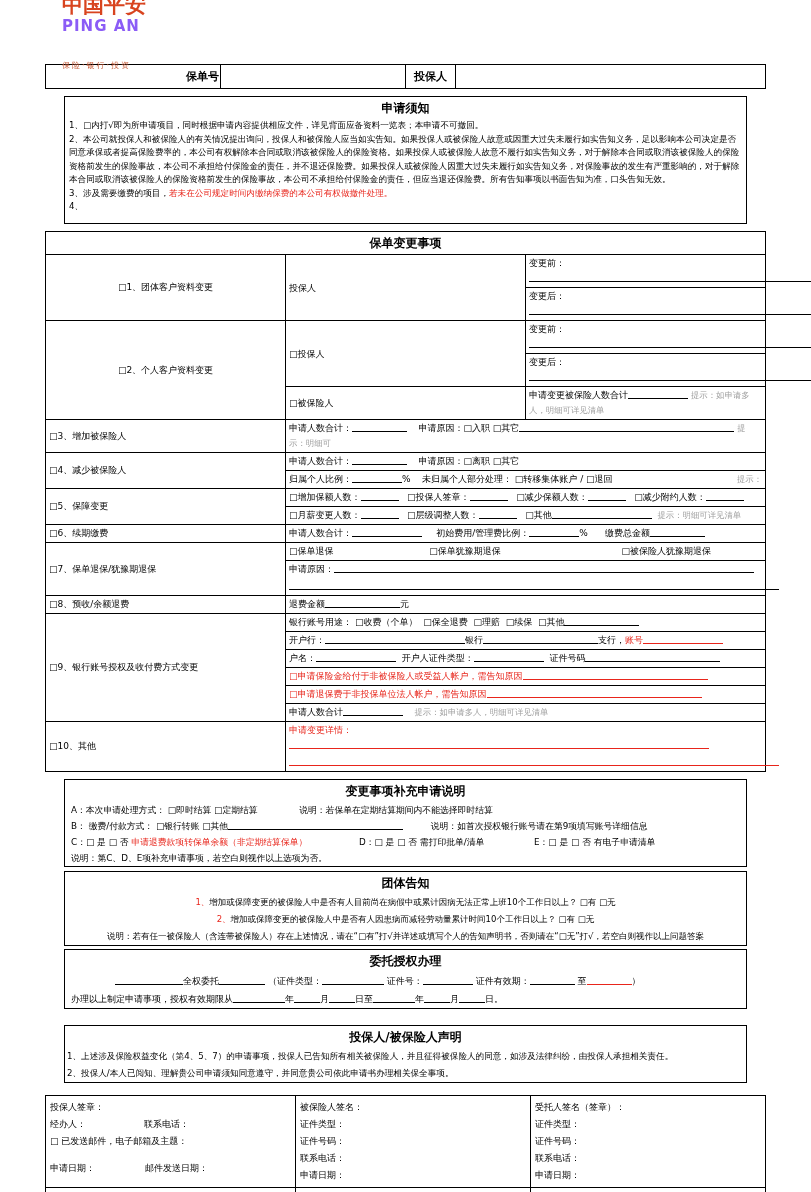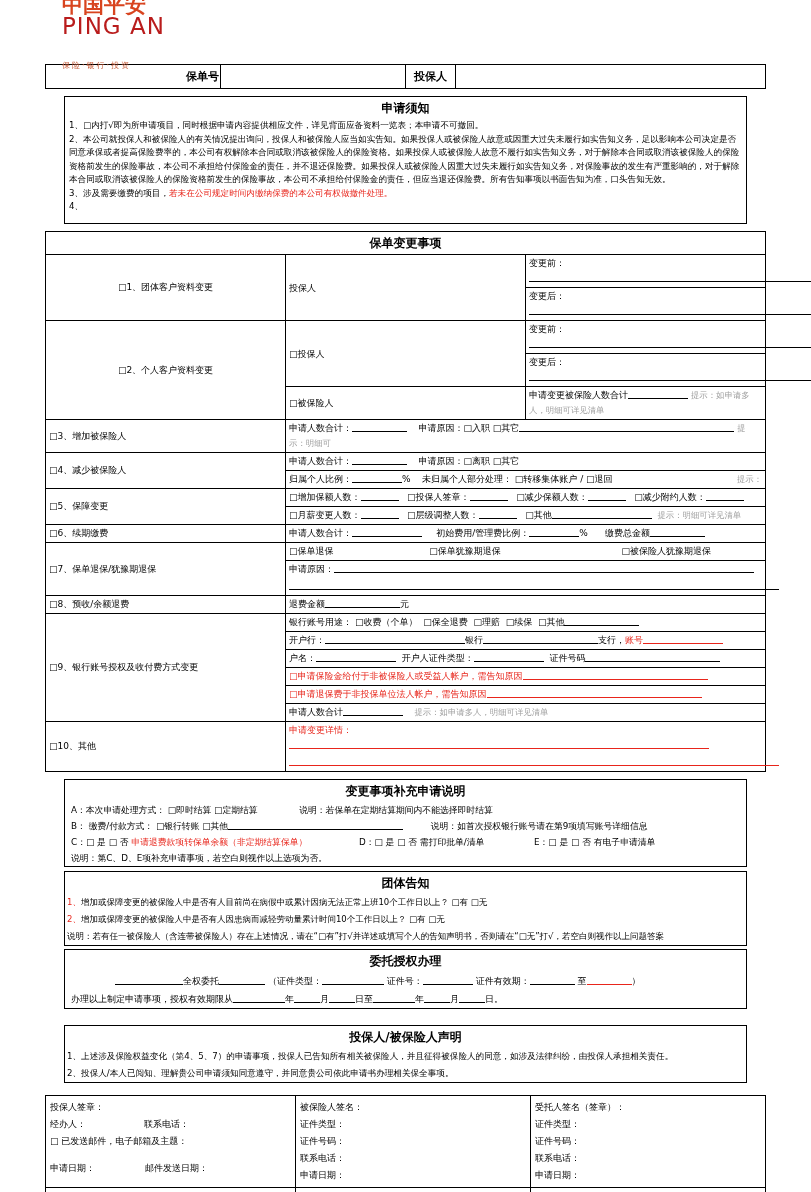--- a/index.html
+++ b/index.html
@@ -17,21 +17,21 @@
 
   
   .header { display:flex; align-items:center; padding: 8px 0 4px 62px; height:62px; }
   .logo { width:140px; }
   .logo-cn {
     font-family:"DejaVu Sans","Liberation Sans",sans-serif;
     font-size:21px; font-weight:bold; color:#D8441F; letter-spacing:0px;
     line-height:22px;
   }
   .logo-en {
-    font-size:23px; font-weight:normal; color:#b91c1c; letter-spacing:1px;
+    font-size:15px; font-weight:bold; color:#8b5cf6; letter-spacing:1px;
     line-height:20px; font-family:"DejaVu Sans","Liberation Sans",sans-serif;
   }
   .logo-sub { font-size:8px; color:#C75C3A; letter-spacing:2px; line-height:12px;margin-top:24px; }
   .doc-title { font-size:19px; font-weight:bold; margin-left:18px; letter-spacing:0px; }
   .doc-title .red { color:#E8251B; }
 
   
   .box { border:1.5px solid #000; margin:0 64px; background:#fff; }
   .sect-title { text-align:center; font-size:12px; font-weight:bold; padding:3px 0 2px; }
   .para { font-size:8.6px; line-height:13.5px; padding:0 4px; white-space:nowrap; overflow:hidden; }
@@ -55,21 +55,21 @@
   .c-item { width:182px; font-size:10.5px; font-weight:normal; line-height:15px; }
   .c-item.ctr { text-align:center; }
   .c-sub { width:46px; font-size:8.6px; line-height:12px; text-align:left; }
   .c-body { font-size:8.7px; line-height:15px; }
   .u { display:inline-block; border-bottom:1px solid #000; height:10px; vertical-align:-1px; }
   .u-r { display:inline-block; border-bottom:1px solid #E8251B; height:10px; vertical-align:-1px; }
   .hint { color:#a0a0a0; font-size:8.4px; }
 
   
   .supp .line { font-size:8.8px; line-height:16px; padding:0 6px; white-space:nowrap; }
-  .grp .line { font-size:8.5px; line-height:17px; padding:0 2px; white-space:nowrap; overflow:hidden; }
+  .grp .line { font-size:8.5px; line-height:17px; padding:0 2px; white-space:nowrap; overflow:hidden;text-align:center; }
   .ent .line { font-size:9px; line-height:18px; padding:0 6px; white-space:nowrap; }
   .decl .line { font-size:8.6px; line-height:17px; padding:0 2px; white-space:nowrap; overflow:hidden; }
 
   
   .sign { width:721px; margin:0 45px; border-collapse:collapse; table-layout:fixed; }
   .sign td { border:1.5px solid #000; vertical-align:top; font-size:9px; padding:0; }
   .sign .cell { padding:3px 4px; }
   .sign .ln2 { line-height:17px; white-space:nowrap; }
   .spacer { height:10px; }
   .gap { height:7px; }

